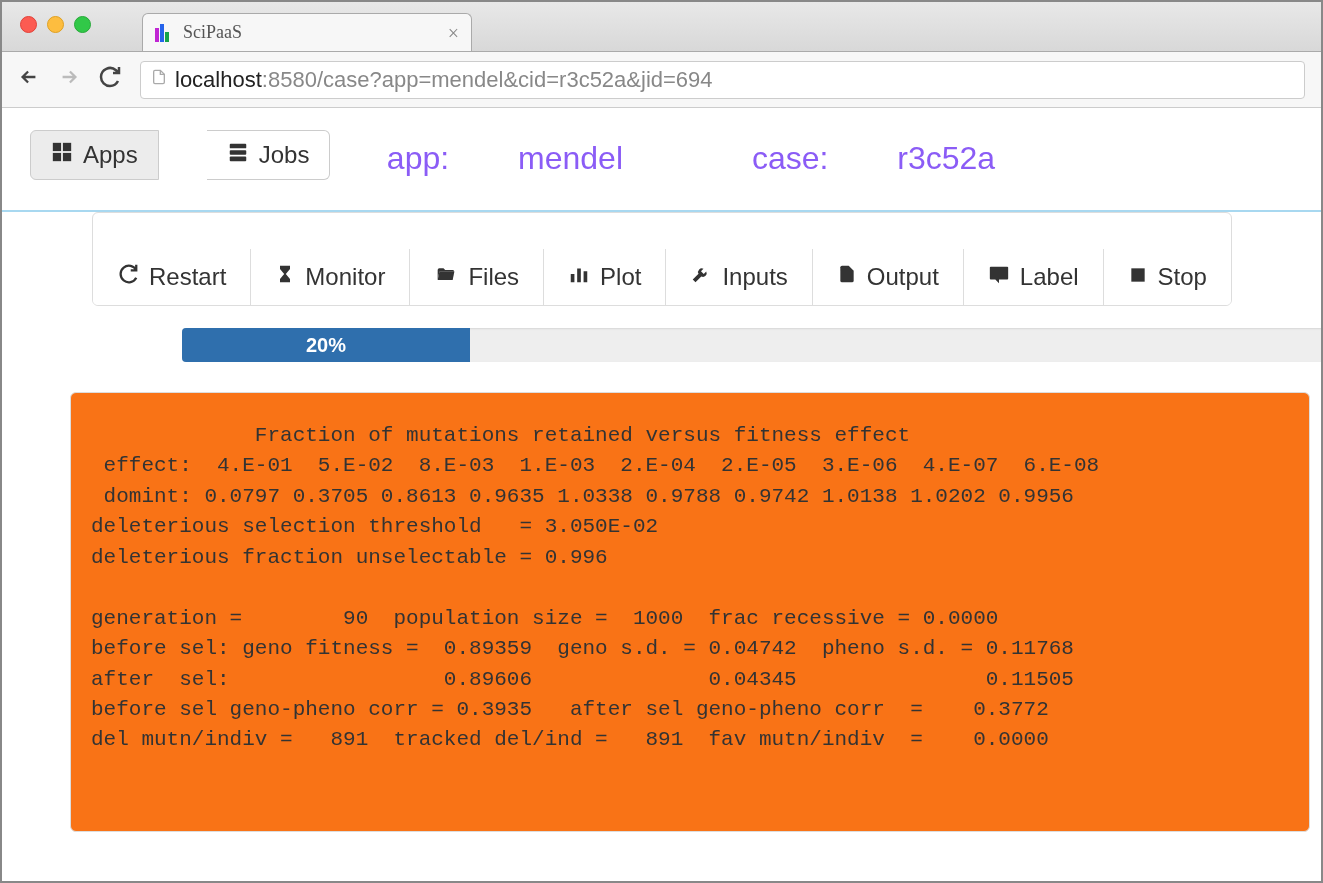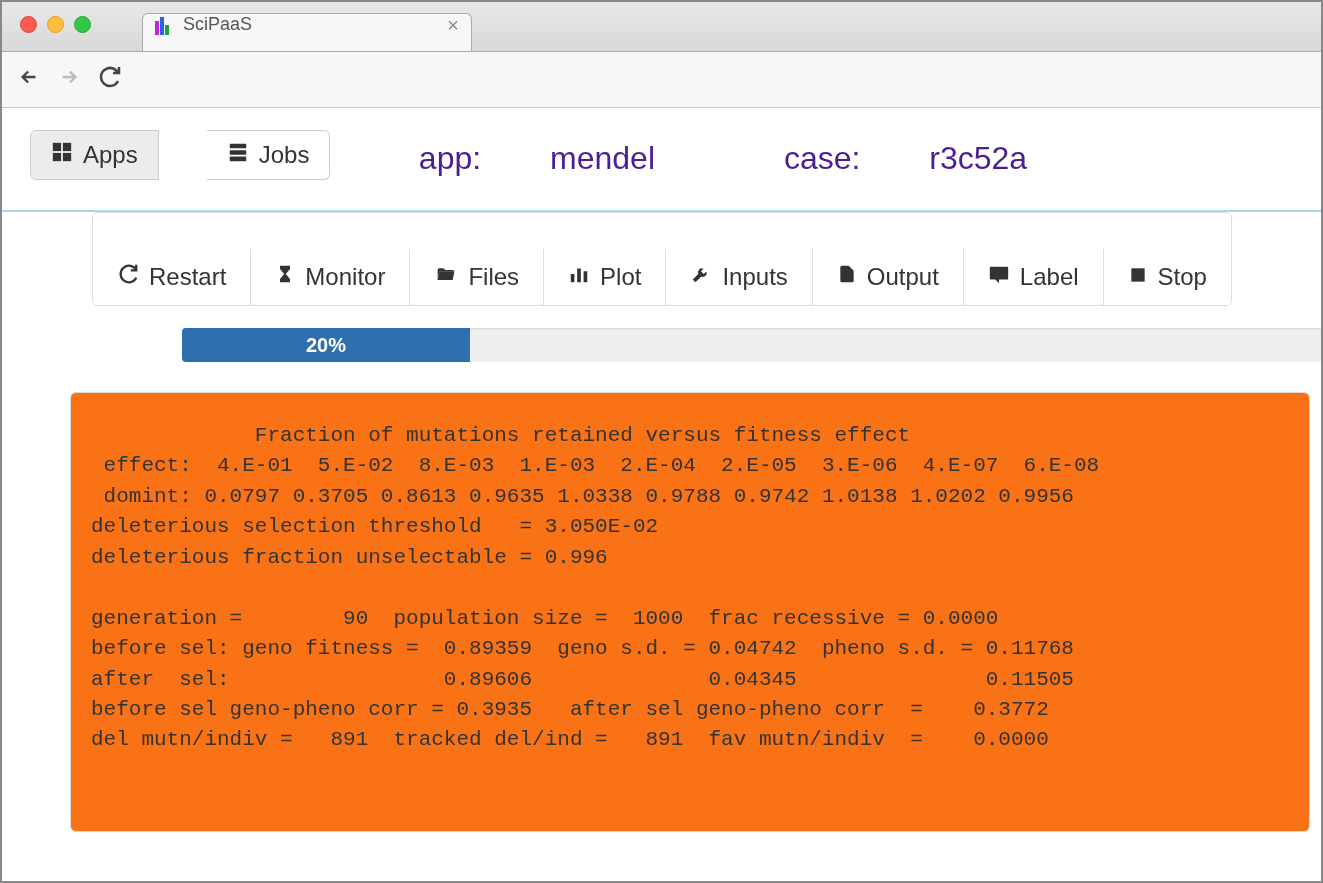--- a/index.html
+++ b/index.html
@@ -5,42 +5,42 @@
   * { box-sizing: border-box; margin: 0; padding: 0; }
   body { font-family: "Helvetica Neue", Arial, sans-serif; background: #fff; width: 1323px; height: 883px; overflow: hidden; border: 2px solid #888; }
   
   
   .chrome-top { background: linear-gradient(#e8e8e8, #d8d8d8); height: 50px; display: flex; align-items: flex-end; border-bottom: 1px solid #aaa; padding-left: 15px; }
   .traffic { display: flex; gap: 10px; align-items: center; position: absolute; top: 16px; left: 20px; }
   .dot { width: 17px; height: 17px; border-radius: 50%; }
   .dot.red { background: #fc5b52; border: 1px solid #e14138; }
   .dot.yellow { background: #fdbd3f; border: 1px solid #dfa021; }
   .dot.green { background: #31c848; border: 1px solid #27a939; }
-  .tab { margin-left: 125px; background: #f7f7f7; border: 1px solid #aaa; border-bottom: none; border-radius: 6px 6px 0 0; width: 330px; height: 38px; display: flex; align-items: flex-end; padding: 16px 12px; font-size: 18px; color: #555; position: relative; }
+  .tab { margin-left: 125px; background: #f7f7f7; border: 1px solid #aaa; border-bottom: none; border-radius: 6px 6px 0 0; width: 330px; height: 38px; display: flex; align-items: center; padding: 16px 12px; font-size: 18px; color: #555; position: relative; font-family: Liberation Serif, serif; }
   .tab-favicon { width: 18px; height: 18px; margin-right: 10px; display:flex; }
   .tab-favicon span { width:4px; margin-right:1px; }
   .tab-close { position:absolute; right:12px; color:#888; font-size:20px; line-height:1; }
   
   .url-bar-row { background: #f7f7f7; height: 56px; display: flex; align-items: center; padding: 0 16px; border-bottom: 1px solid #ccc; gap: 18px; }
   .nav-btn { color: #555; font-size: 24px; }
   .nav-btn.disabled { color: #bbb; }
   .url-box { flex:1; background: #fff; border: 1px solid #ccc; border-radius: 4px; height: 38px; display:flex; align-items:center; padding: 0 10px; font-size: 22px; color:#333; }
   .url-box .file-icon { color:#aaa; margin-right:8px; font-size:20px; }
   .url-box .host { color:#222; }
   .url-box .path { color:#888; }
   
   
   .app-header { padding: 22px 28px 30px 28px; background:#fff; border-bottom: 2px solid #a8d8f0; }
   .btn-group { display:inline-flex;gap:48px; }
   .btn { background:#fff; border:1px solid #ccc; padding: 10px 20px; font-size: 24px; color:#333; display:inline-flex; align-items:center; gap:10px; cursor:pointer; }
   .btn-group .btn:first-child { border-radius: 6px 0 0 6px; }
   .btn-group .btn:last-child { border-radius: 0 6px 6px 0; }
   .btn-group .btn:not(:first-child) { border-left:none; }
   .btn.active { background:#ececec; }
-  .header-info { display:inline-block; margin-left: 84px; font-size: 32px; color:#4c1d95; vertical-align: middle; }
+  .header-info { display:inline-block; margin-left: 52px; font-size: 32px; color:#8b5cf6; vertical-align: middle; }
   .header-info span { margin-right: 60px; }
   
   
   .action-row { margin: 0 0 0 90px; }
   .action-tabs { display:flex; border:1px solid #ddd; border-radius: 6px; overflow:hidden; width: fit-content; }
   .action-tabs .atab { padding: 14px 24px; font-size: 24px; color:#333; display:flex; align-items:center; gap:10px; border-right:1px solid #ddd; cursor:pointer; background:#fff;margin-top:36px; }
   .action-tabs .atab:last-child { border-right:none;justify-content:space-between; }
   
   
   .progress-wrap { margin: 22px 0 0 90px; width: 1200px; height: 34px; background:#eee; border-radius:4px; box-shadow: inset 0 1px 2px rgba(0,0,0,0.1); overflow:hidden; }
@@ -79,20 +79,30 @@
     <svg width="22" height="22" viewBox="0 0 24 24" fill="none" stroke="#bbb" stroke-width="2.5">
         <path d="M5 12h14M13 6l6 6-6 6"></path>
       </svg>
   </span>
   <span class="nav-btn">
     <svg width="24" height="24" viewBox="0 0 24 24" fill="none" stroke="#444" stroke-width="2.5">
         <path d="M21 2v6h-6M3 12a9 9 0 0 1 15-6.7L21 8"></path>
         <path d="M3 12a9 9 0 0 0 9 9 9 9 0 0 0 8-5"></path>
       </svg>
   </span>
+  <div class="url-box">
+    <span class="file-icon">
+      <svg width="16" height="20" viewBox="0 0 24 24" fill="none" stroke="#aaa" stroke-width="2">
+          <path d="M14 2H6a2 2 0 0 0-2 2v16a2 2 0 0 0 2 2h12a2 2 0 0 0 2-2V8z"></path>
+          <path d="M14 2v6h6"></path>
+        </svg>
+    </span>
+    <span class="host">localhost</span>
+      <span class="path">:8580/case?app=mendel&amp;cid=r3c52a&amp;jid=694</span>
+  </div>
 </div>
 
 <div class="app-header">
   <div class="btn-group">
     <div class="btn active">
       <span><svg width="22" height="22" viewBox="0 0 24 24" fill="#333">
             <rect x="2" y="2" width="9" height="9"></rect>
             <rect x="13" y="2" width="9" height="9"></rect>
             <rect x="2" y="13" width="9" height="9"></rect>
             <rect x="13" y="13" width="9" height="9"></rect>

